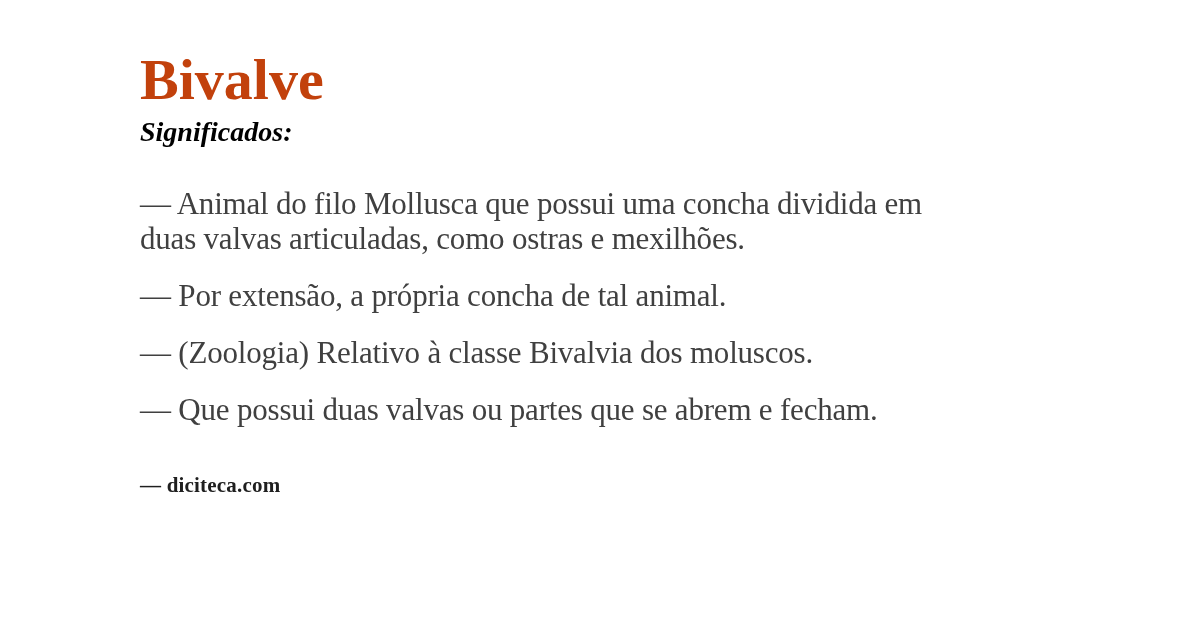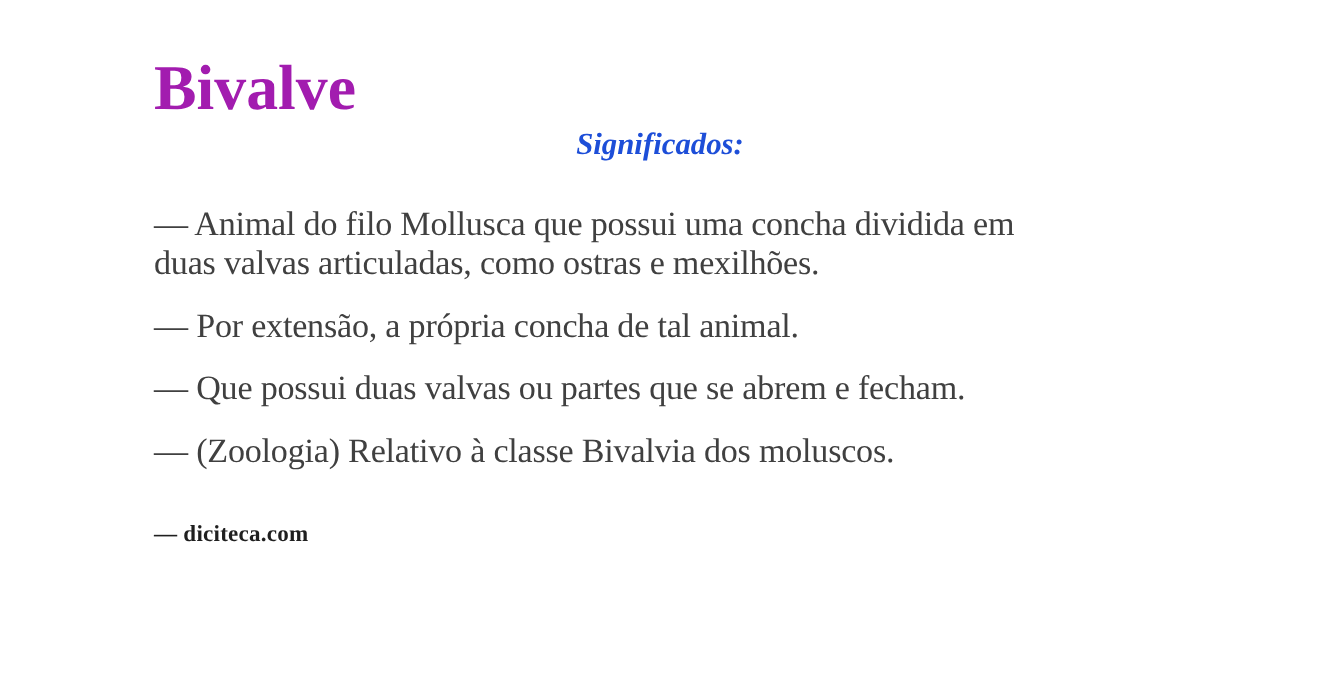--- a/index.html
+++ b/index.html
@@ -11,35 +11,34 @@
     position: relative;
     width: 1200px;
     height: 628px;
     background: #ffffff;
     overflow: hidden;
     box-sizing: border-box;
     padding: 50px 140px 0 140px;
     font-family: "Liberation Serif", serif;
   }
   .title {
-    color: #a21caf;
+    color: #c2410c;
     font-size: 58px;
     font-weight: 700;
     line-height: 1.05;
     letter-spacing: 0px;
     margin: 0;
   }
   .subtitle {
-    color: #1d4ed8;
+    color: #000000;
     font-size: 28px;
     font-weight: 700;
     font-style: italic;
     line-height: 1.1;
     margin: 6px 0 0 0;
-    text-align: center;
   }
   .definitions {
     margin-top: 38px;
     max-width: 830px;
     color: #404040;
   }
   .definition {
     font-size: 31px;
     line-height: 1.13;
     margin: 0 0 22px 0;
@@ -57,18 +56,18 @@
 <body>
 
 <div class="card">
   <h1 class="title">Bivalve</h1>
 
   <h2 class="subtitle">Significados:</h2>
 
   <div class="definitions">
     <p class="definition">— Animal do filo Mollusca que possui uma concha dividida em duas valvas articuladas, como ostras e mexilhões.</p>
     <p class="definition">— Por extensão, a própria concha de tal animal.</p>
+    <p class="definition">— (Zoologia) Relativo à classe Bivalvia dos moluscos.</p>
     <p class="definition">— Que possui duas valvas ou partes que se abrem e fecham.</p>
-    <p class="definition">— (Zoologia) Relativo à classe Bivalvia dos moluscos.</p>
   </div>
 
   <div class="footer">— diciteca.com</div>
 </div>
 
 </body></html>

